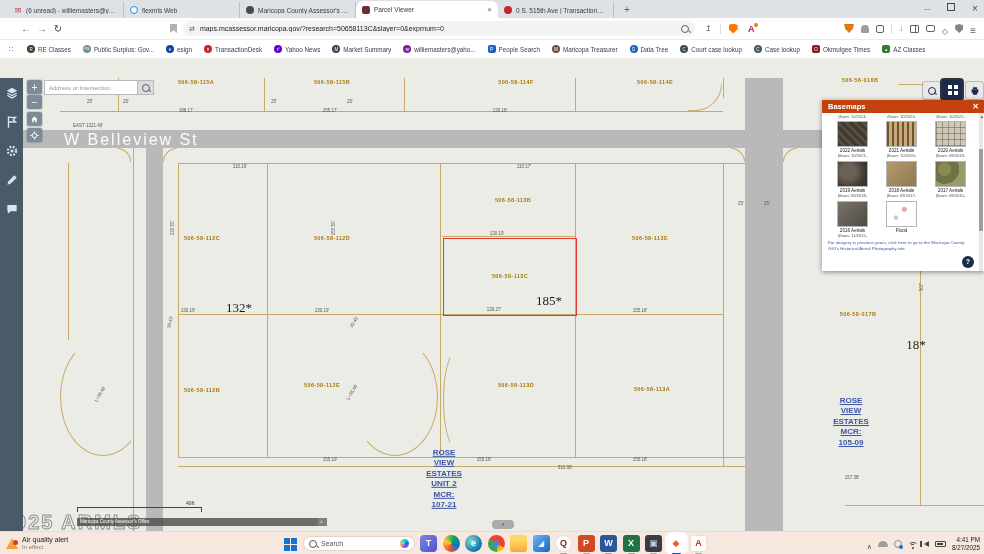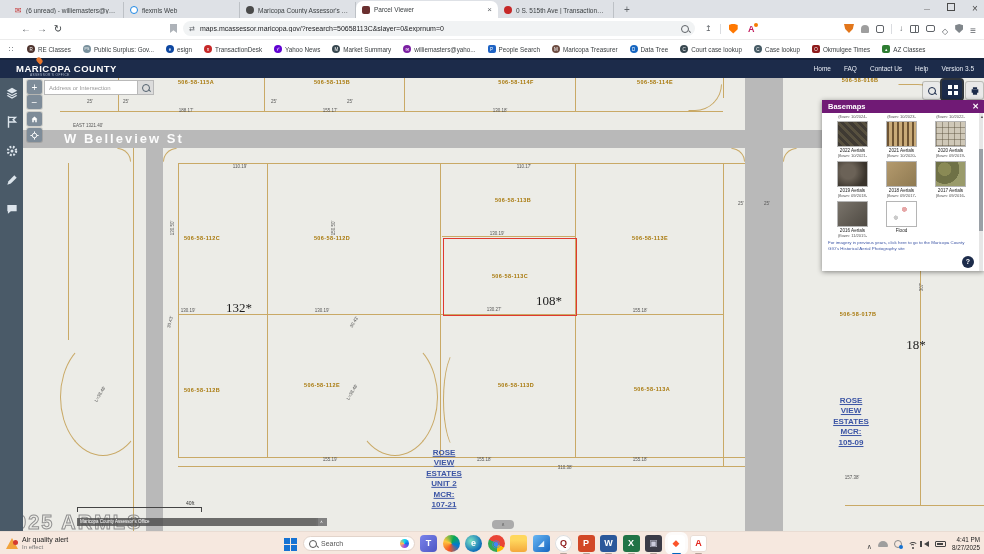--- a/index.html
+++ b/index.html
@@ -66,21 +66,21 @@
   .brand-tag{position:absolute;left:30px;top:13px;color:#AEB9CF;font-size:3.2px;letter-spacing:.4px}
   .flame{position:absolute;left:37px;top:-3px;width:5px;height:7px;background:#E8762D;border-radius:50% 50% 50% 0;transform:rotate(-45deg)}
   .hnav{position:absolute;right:10px;top:5px;display:flex;gap:13px}
   .hnav span{color:#E8EDF5;font-size:6.5px}
 
   
   .map{position:absolute;inset:0;z-index:1;background:#ECECE7}
   .road{position:absolute;background:#B9B9B9}
   .pl{position:absolute;background:#C9A966}
   .arc{position:absolute;border:1px solid transparent;box-sizing:border-box}
-  .streetlbl{position:absolute;color:rgba(255,255,255,.95);font-weight:bold;font-size:13px;letter-spacing:2px;z-index:2}
+  .streetlbl{position:absolute;color:rgba(255,255,255,.95);font-weight:normal;font-size:16px;letter-spacing:2px;z-index:2}
   .plabel{position:absolute;transform:translate(-50%,-50%);color:#A8780A;font-size:5.5px;font-weight:bold;letter-spacing:.4px;white-space:nowrap;z-index:3}
   .lot{position:absolute;transform:translate(-50%,-50%);font-family:"Liberation Serif",serif;font-size:13px;color:#1a1a1a;white-space:nowrap;z-index:3}
   .dim{position:absolute;transform:translate(-50%,-50%);font-size:4.5px;color:#555;white-space:nowrap;z-index:2}
   .subdiv{position:absolute;transform:translate(-50%,-50%);color:#3C55A5;font-size:8px;font-weight:bold;text-decoration:underline;text-align:center;line-height:1.3;white-space:pre-line;z-index:3}
   .redparcel{position:absolute;left:443px;top:238px;width:132px;height:76px;border:1.5px solid #E0392F;z-index:2}
   .watermark{position:absolute;left:2px;top:511px;font-size:20px;font-weight:bold;letter-spacing:2px;color:transparent;-webkit-text-stroke:1px #909090;z-index:2;white-space:nowrap}
   .scalebar{position:absolute;left:77px;top:507px;width:123px;height:4px;border-top:1px solid #444;border-left:1px solid #444;border-right:1px solid #444;z-index:3}
   .scalelbl{position:absolute;left:186px;top:500px;font-size:5px;color:#333;z-index:3}
   .attrib{position:absolute;left:77px;top:518px;width:238px;height:8px;background:rgba(70,70,70,.78);color:#fff;font-size:4.5px;line-height:8px;padding-left:3px;z-index:3;white-space:nowrap;overflow:hidden}
   .attrib-toggle{position:absolute;left:316px;top:518px;width:11px;height:8px;background:rgba(110,110,110,.85);color:#fff;font-size:4px;text-align:center;line-height:8px;z-index:3}
@@ -94,21 +94,21 @@
   .searchbox{position:absolute;left:44px;top:80px;z-index:4;display:flex}
   .searchbox input{width:94px;height:15px;border:1px solid #B9B9B9;font-size:6px;padding:0 4px;box-sizing:border-box;font-family:"Liberation Sans",sans-serif;color:#333;background:#fff;outline:none}
   .searchbox input::placeholder{color:#999}
   .searchbtn{width:16px;height:15px;background:#DCDCDC;border:1px solid #B9B9B9;border-left:none;display:flex;align-items:center;justify-content:center;color:#53626F;box-sizing:border-box}
   .trbtn{position:absolute;width:17px;height:17px;background:#E9E9E9;border-radius:2px;z-index:5;display:flex;align-items:center;justify-content:center;color:#1C2B4A;box-shadow:0 0 0 1px rgba(0,0,0,.2)}
   .trbtn.activegrid{background:#1C2B4A;box-shadow:0 0 0 2px #30353B;width:20px;height:19px}
   .gridglyph{position:relative;width:4px;height:4px;background:#fff;box-shadow:6px 0 0 #fff,0 6px 0 #fff,6px 6px 0 #fff;margin:-5px 0 0 -5px}
 
   
   .bpanel{position:absolute;left:822px;top:100px;width:162px;height:171px;z-index:6;box-shadow:0 1px 5px rgba(0,0,0,.45)}
-  .bphead{height:13px;background:#701a75;color:#fff;font-size:7.5px;font-weight:bold;line-height:13px;padding-left:6px;position:relative}
+  .bphead{height:13px;background:#c2410c;color:#fff;font-size:7.5px;font-weight:bold;line-height:13px;padding-left:6px;position:relative}
   .bpclose{position:absolute;right:5px;top:0;color:#fff;font-size:8px;line-height:13px}
   .bpbody{position:relative;height:158px;background:#fff;padding:1px 6px 0 6px;box-sizing:border-box;overflow:hidden}
   .cutoffrow{display:flex;height:6px;overflow:hidden}
   .cutoffrow span{width:49px;text-align:center;font-size:4px;color:#555;white-space:nowrap}
   .bgrid{display:grid;grid-template-columns:repeat(3,49px);row-gap:3px;margin-top:1px}
   .bitem{text-align:center}
   .bthumb{width:31px;height:26px;margin:0 auto;border:1px solid #B5B5B5;box-sizing:border-box}
   .bname{font-size:4.6px;color:#222;margin-top:1px;white-space:nowrap}
   .bsub{font-size:4.1px;color:#555;white-space:nowrap}
   .bm1{background:repeating-linear-gradient(45deg,#3F3A33 0 3px,#57503F 3px 6px)}
@@ -219,21 +219,21 @@
         <div class="plabel" style="left: 322px; top: 385px;">506-58-112E</div>
         <div class="plabel" style="left: 516px; top: 385px;">506-58-113D</div>
         <div class="plabel" style="left: 652px; top: 389px;">506-58-113A</div>
         <div class="plabel" style="left: 858px; top: 314px;">506-58-017B</div>
         <div class="plabel" style="left: 12px; top: 313px;">111C</div>
       </div>
 
     <div class="abs" style="left:0;top:0;width:0;height:0">
 
     <div class="lot" style="left: 239px; top: 308px;">132*</div>
-        <div class="lot" style="left: 549px; top: 301px;">108*</div>
+        <div class="lot" style="left: 549px; top: 301px;">185*</div>
         <div class="lot" style="left: 916px; top: 345px;">18*</div>
       </div>
 
     <div class="abs" style="left:0;top:0;width:0;height:0">
 
     <div class="subdiv" style="left: 444px; top: 479px;">ROSE VIEW
 ESTATES UNIT 2
 MCR: 107-21</div>
         <div class="subdiv" style="left: 851px; top: 422px;">ROSE VIEW
 ESTATES
@@ -543,33 +543,20 @@
           <span>Okmulgee Times</span>
         </div>
 
         <div class="bm-item">
           <span class="bm-fav" style="background: rgb(46, 125, 50); border-radius: 2px; font-size: 4px;">▲</span>
           <span>AZ Classes</span>
         </div>
       </div>
   </div>
 
-  <div class="siteheader">
-    <div class="brand">MARICOPA COUNTY</div>
-    <div class="flame"></div>
-    <div class="brand-tag">ASSESSOR'S OFFICE</div>
-    <div class="hnav">
-
-    <span>Home</span>
-        <span>FAQ</span>
-        <span>Contact Us</span>
-        <span>Help</span>
-        <span>Version 3.5</span>
-      </div>
-  </div>
 
   <div class="taskbar">
     <div class="weather">
       <span class="warn"></span>
       <span>
         <div class="wline1">Air quality alert</div>
         <div class="wline2">In effect</div>
       </span>
     </div>
     <span class="start"></span>

